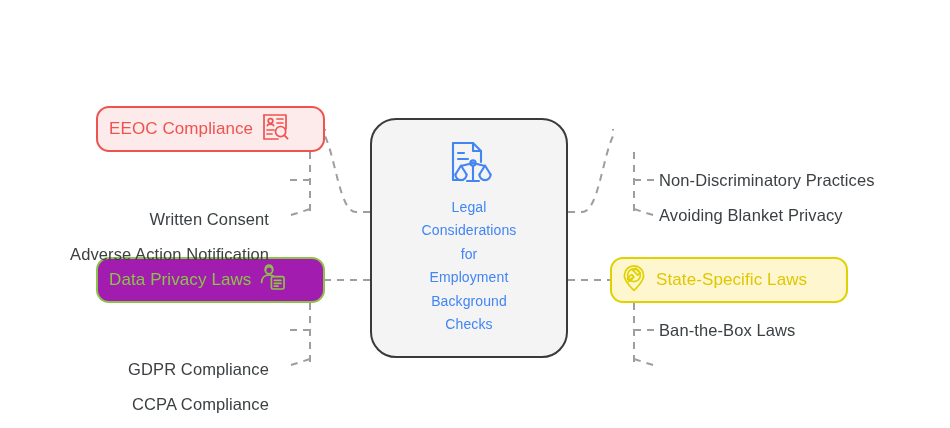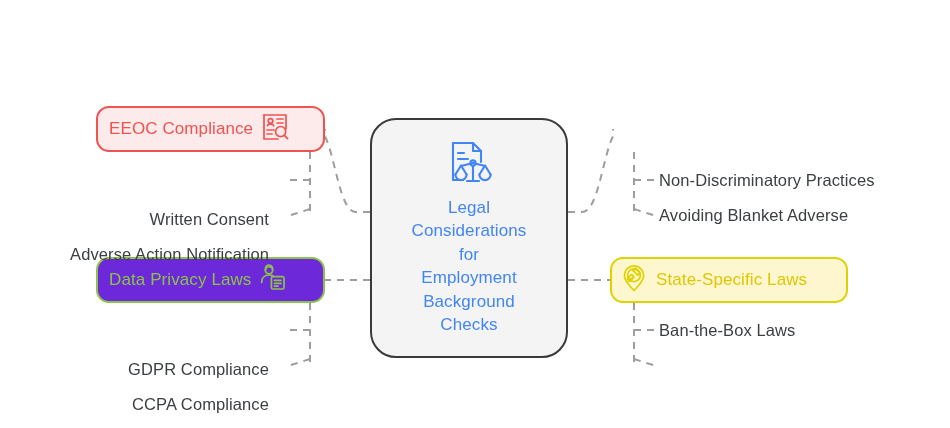--- a/index.html
+++ b/index.html
@@ -45,21 +45,21 @@
     align-items: center;
     justify-content: center;
     gap: 2px;
   }
   .central-icon {
     display: block;
     margin-bottom: 4px;
   }
   .central-label {
     color: #4285f4;
-    font-size: 17px;
+    font-size: 14px;
     line-height: 23.5px;
     text-align: center;
     letter-spacing: 0.1px;
     white-space: pre-line;
   }
 
   
   .branch {
     position: absolute;
     box-sizing: border-box;
@@ -88,21 +88,21 @@
     width: 229px;
     background: #fdeaea;
     border-color: #ef5350;
   }
   #node-fcra .branch-label { color: #ef5350; }
 
   #node-privacy {
     left: 96px;
     top: 257px;
     width: 229px;
-    background: #6d28d9;
+    background: #a21caf;
     border-color: #8bc34a;
   }
   #node-privacy .branch-label { color: #8bc34a; }
 
   #node-eeoc {
     left: 610px;
     top: 106px;
     width: 228px;
     background: #f9eefd;
     border-color: #ab47d6;
@@ -252,17 +252,17 @@
     <span class="branch-label">State-Specific Laws</span>
   </div>
 
   <div class="leaf left" id="leaf-written-consent">Written Consent</div>
   <div class="leaf left" id="leaf-adverse-action">Adverse Action Notification</div>
 
   <div class="leaf left" id="leaf-gdpr">GDPR Compliance</div>
   <div class="leaf left" id="leaf-ccpa">CCPA Compliance</div>
 
   <div class="leaf right" id="leaf-nondiscrim">Non-Discriminatory Practices</div>
-  <div class="leaf right" id="leaf-avoiding-blanket">Avoiding Blanket Adverse</div>
+  <div class="leaf right" id="leaf-avoiding-blanket">Avoiding Blanket Privacy</div>
 
   <div class="leaf right" id="leaf-ban-the-box">Ban-the-Box Laws</div>
 
 </div>
 
 </body></html>

